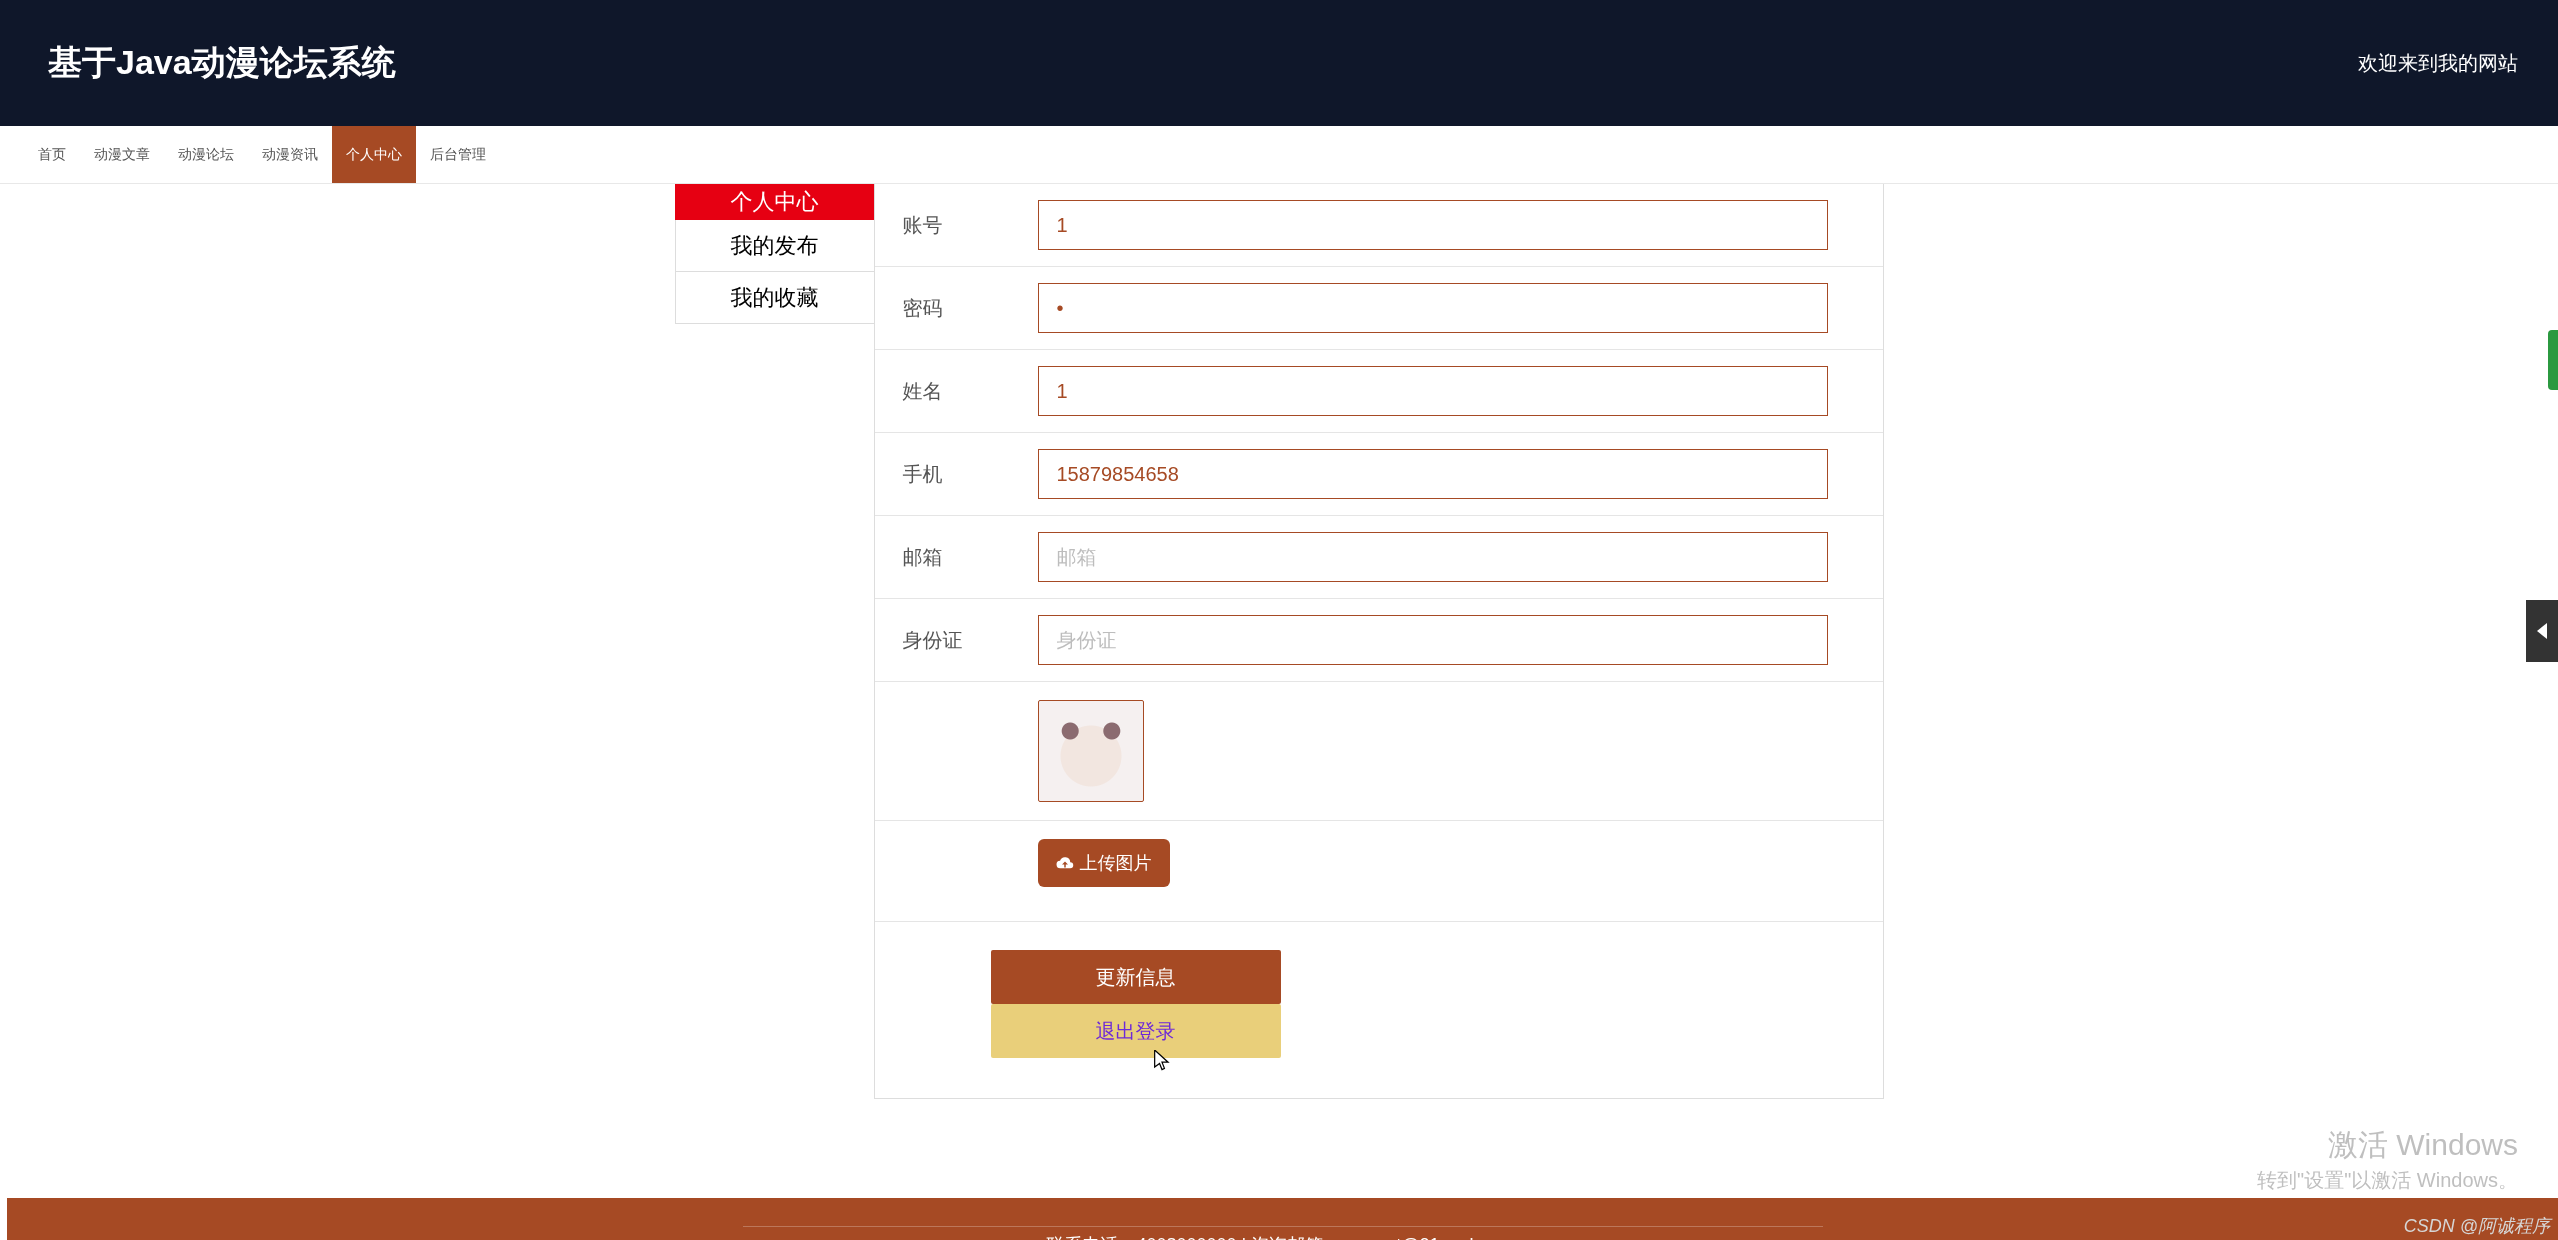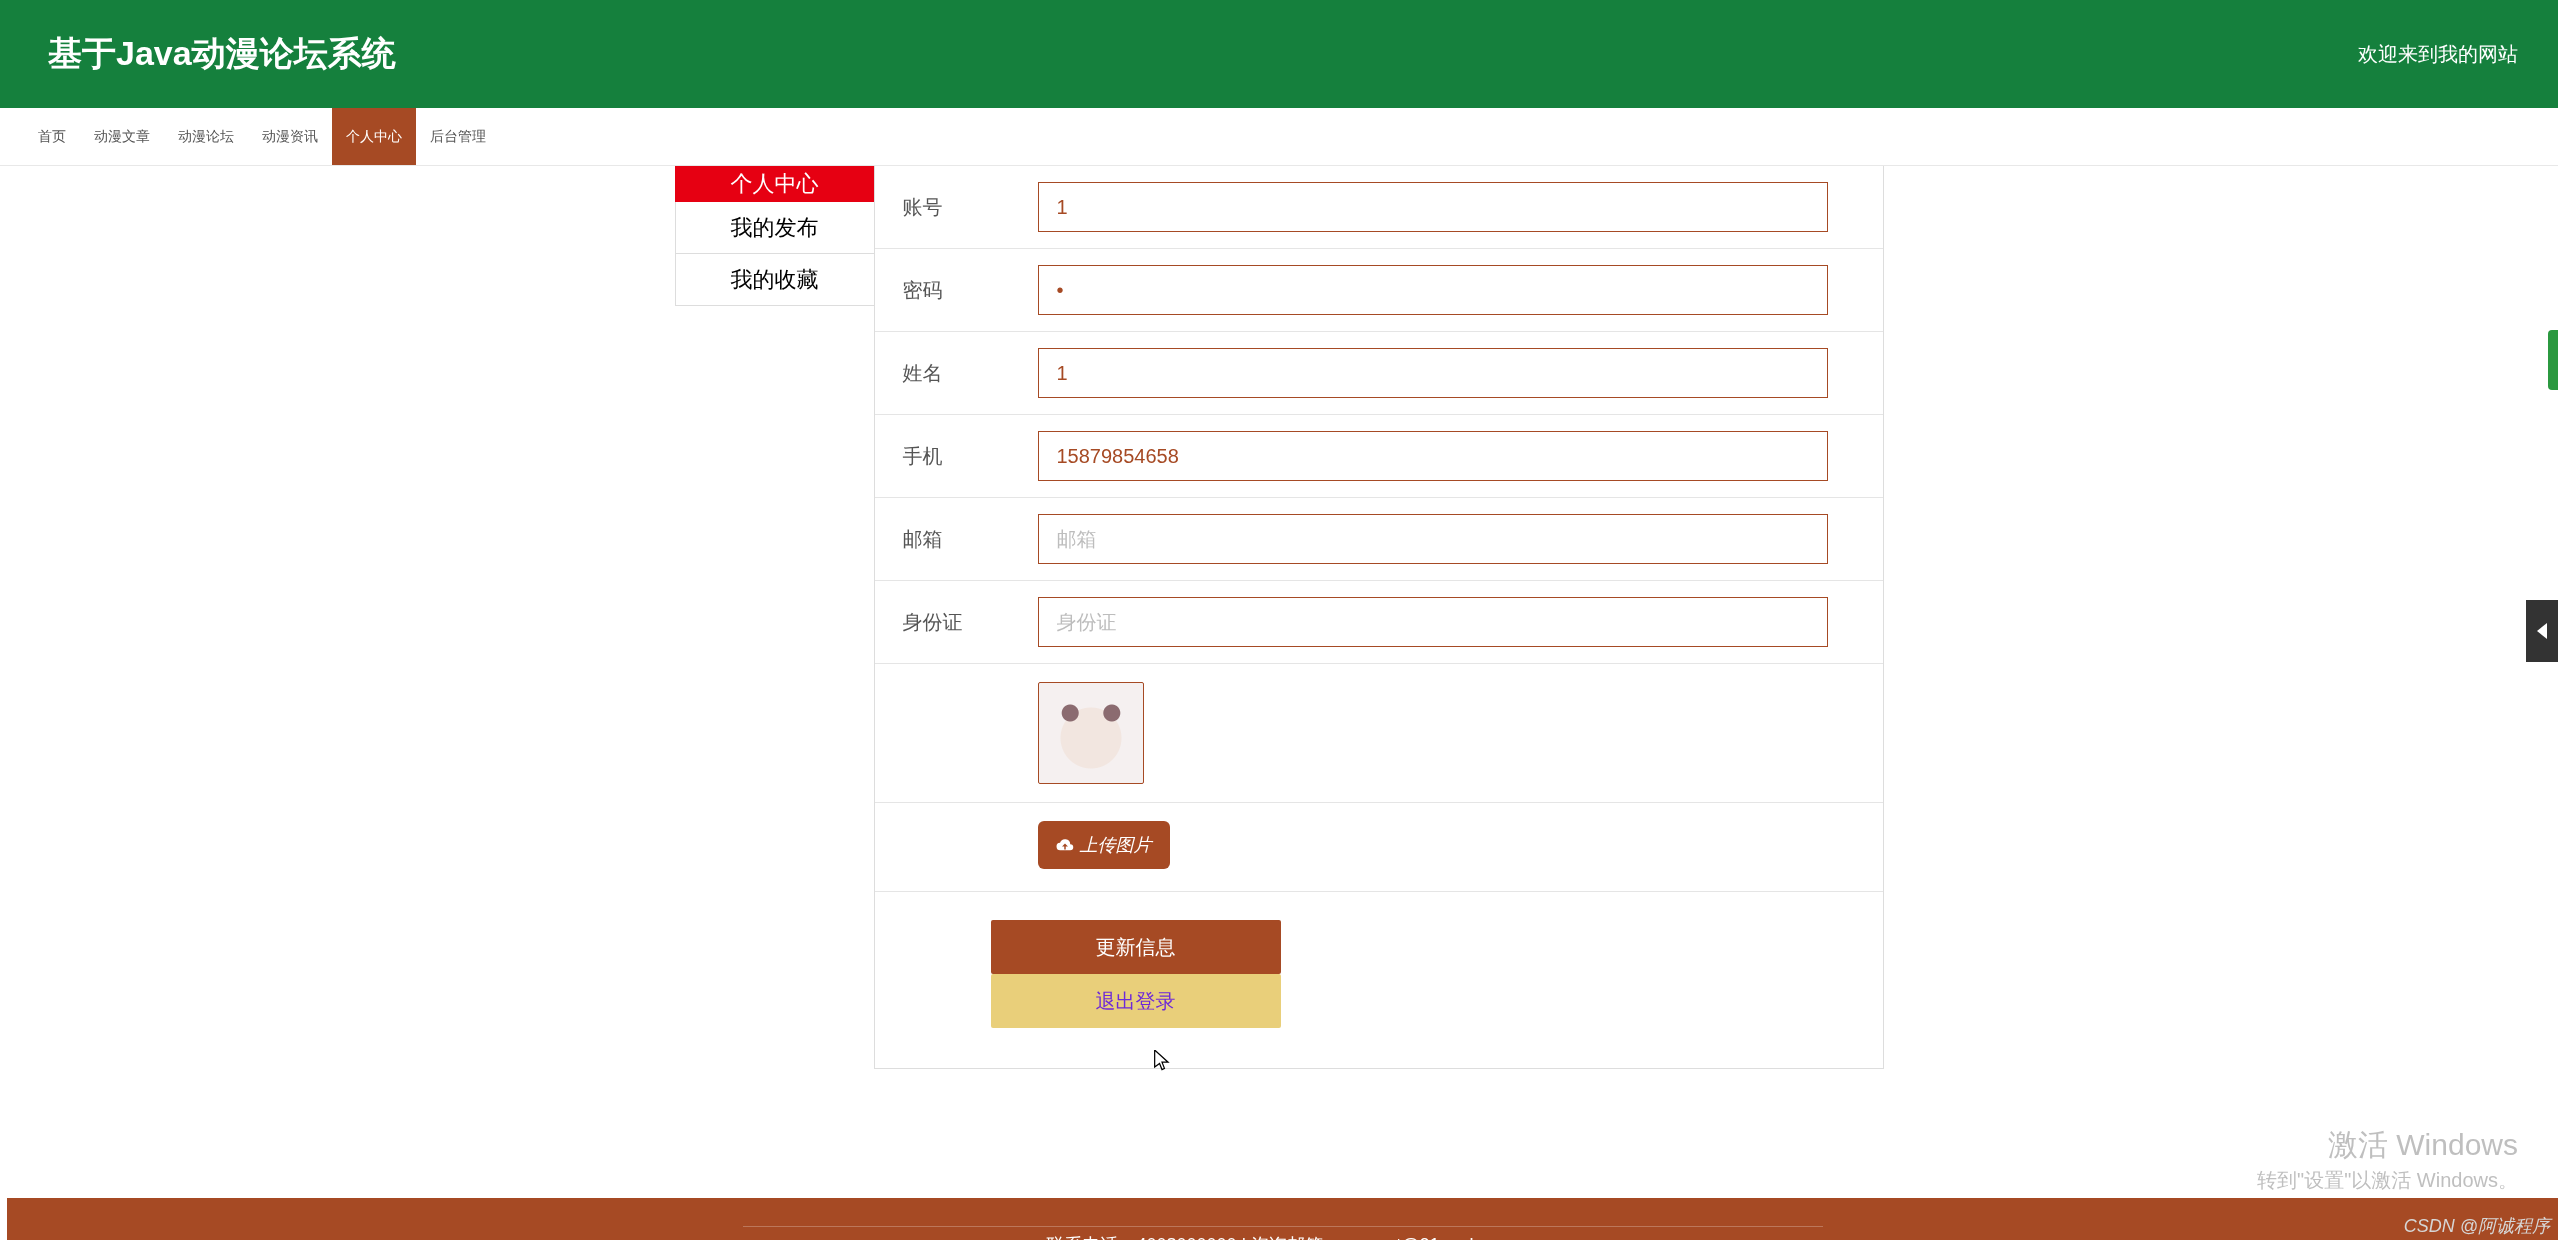--- a/index.html
+++ b/index.html
@@ -5,22 +5,22 @@
   * { box-sizing: border-box; margin: 0; padding: 0; }
   body {
     font-family: "Microsoft YaHei", Arial, sans-serif;
     background: #fff;
     width: 2558px;
     height: 1240px;
     overflow: hidden;
     position: relative;
   }
   .header {
-    background: #15803d;
-    height: 108px;
+    background: #0f172a;
+    height: 126px;
     width: 100%;
     display: flex;
     align-items: center;
     padding: 0 48px;
     position: relative;
   }
   .site-title {
     color: #fff;
     font-size: 34px;
     font-weight: 600;
@@ -133,23 +133,22 @@
     border: 1px solid #a64a24;
     border-radius: 2px;
     background:
       radial-gradient(circle at 30% 30%, #8b6b70 8px, transparent 9px),
       radial-gradient(circle at 70% 30%, #8b6b70 8px, transparent 9px),
       radial-gradient(circle at 50% 55%, #f2e6e0 30px, transparent 31px),
       linear-gradient(#f5f0f0,#f5f0f0);
     background-color: #f5f0f0;
   }
   .upload-row {
-    padding: 18px 0 22px 163px;
+    padding: 18px 0 34px 163px;
     border-bottom: 1px solid #e5e5e5;
-    font-style: italic;
   }
   .upload-btn {
     display: inline-flex;
     align-items: center;
     gap: 6px;
     background: #a64a24;
     color: #fff;
     border-radius: 6px;
     padding: 12px 18px;
     font-size: 18px;

